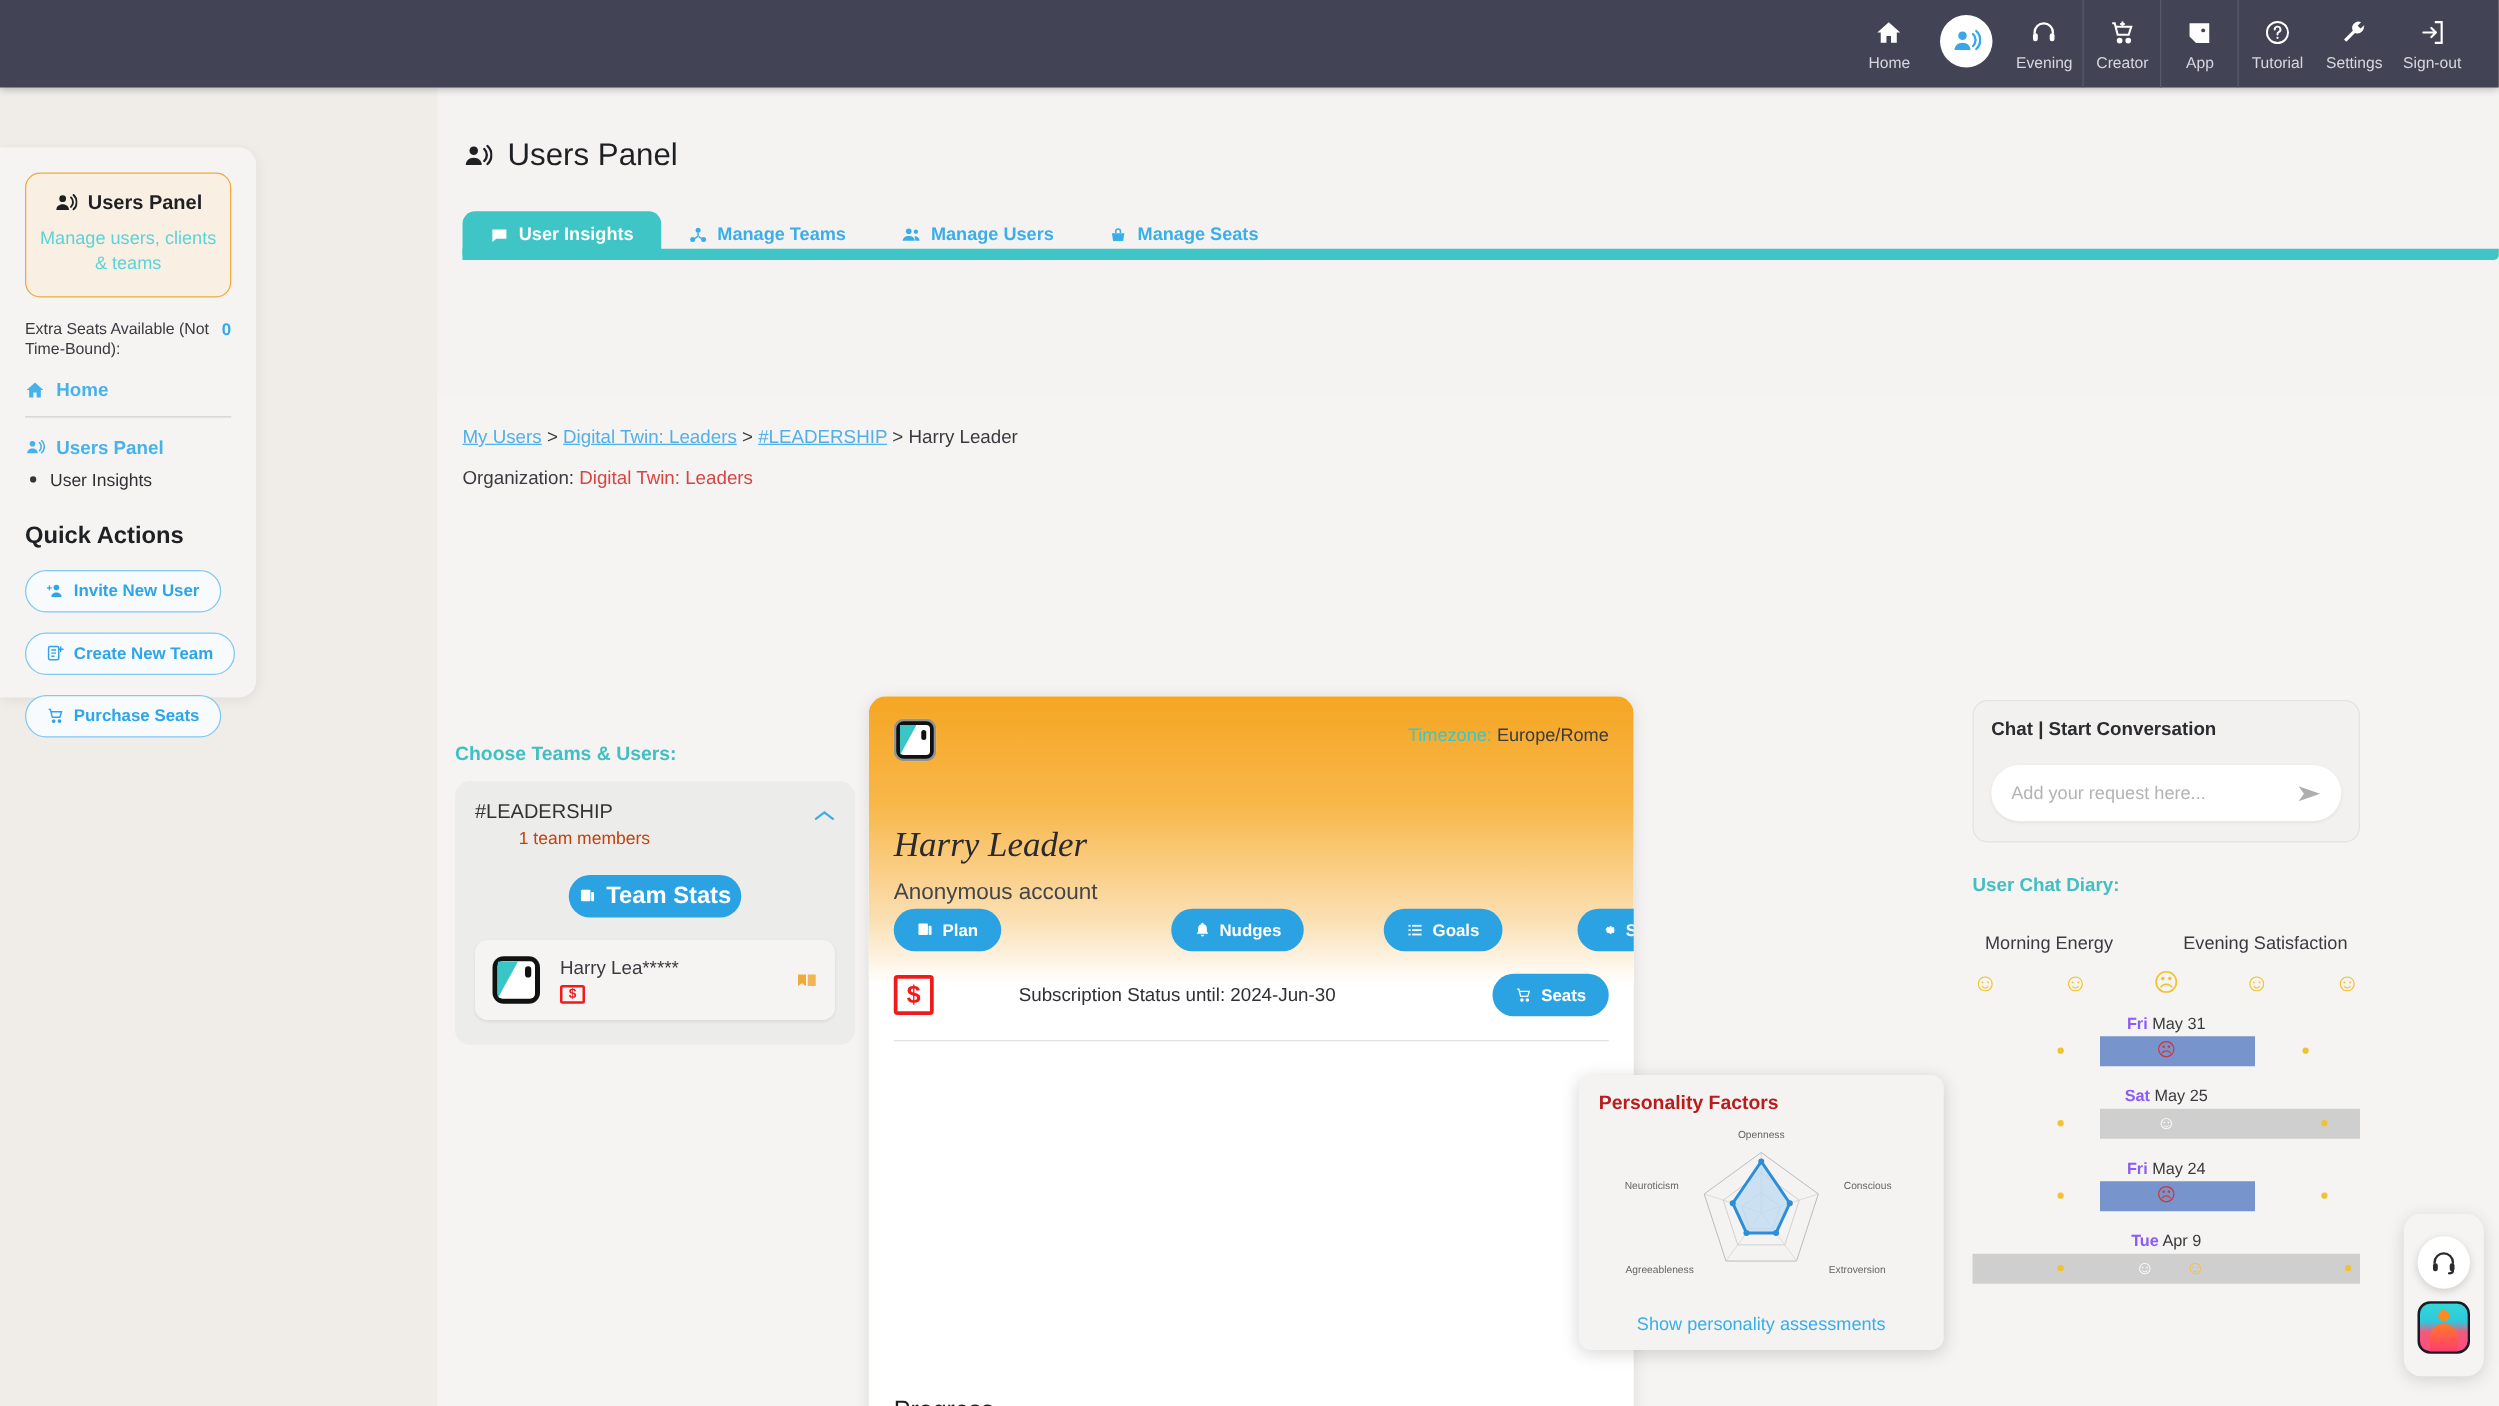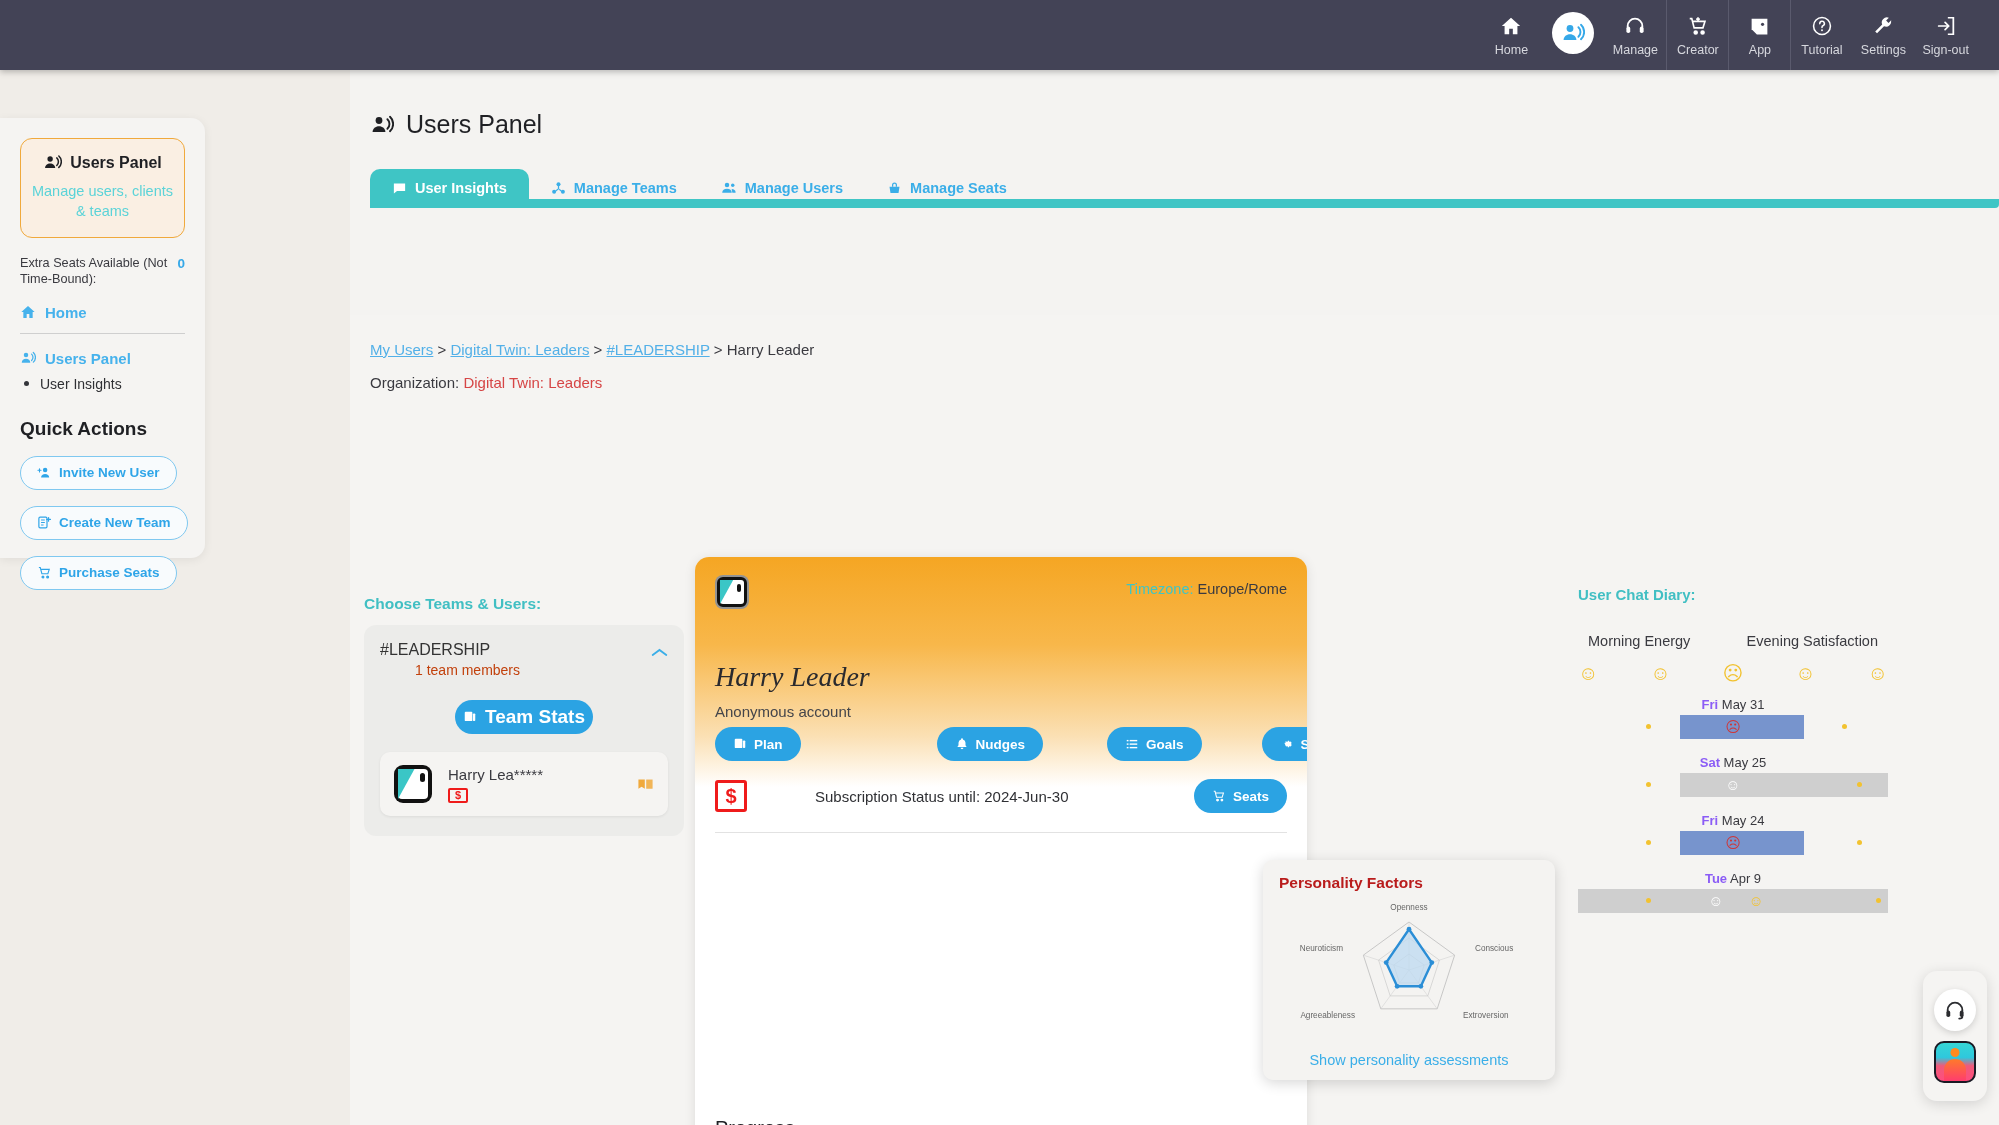--- a/index.html
+++ b/index.html
@@ -178,21 +178,21 @@
   }
   .uc-avatar .tealhalf { position: absolute; inset: 3px; background: #fff; border-radius: 3px; }
   .uc-avatar .tealhalf::before {
     content:""; position: absolute; left:0; top:0; width: 55%; height: 100%;
     background: #3ac6c6; clip-path: polygon(0 0,100% 0,0 100%);
   }
   .uc-avatar .dot { position: absolute; right: 6px; top: 7px; width: 4px; height: 8px; background: #111; border-radius: 2px; }
   .tz { position: absolute; right: 20px; top: 24px; font-size: 14.5px; color: #3a3a40; }
   .tz .k { color: #3fc5c5; }
   .uc-name { position: absolute; left: 20px; top: 104px; font-family: "Liberation Serif", serif; font-style: italic; font-size: 28px; color: #2a2a2e; }
-  .uc-anon { position: absolute; left: 20px; top: 146px; font-size: 15px; color: #44454a; }
+  .uc-anon { position: absolute; left: 20px; top: 146px; font-size: 18px; color: #44454a; }
 
   .uc-btnrow { position: absolute; left: 0; right: 0; top: 170px; display: flex; align-items: center; padding: 0 20px; }
   .pill {
     height: 34px; background: #2ba3e3; color: #fff; border-radius: 18px;
     display: inline-flex; align-items: center; justify-content: center; gap: 7px;
     font-size: 13.5px; font-weight: bold; padding: 0 18px; cursor: pointer; white-space: nowrap;
   }
   .subs-row { position: absolute; left: 0; right: 0; top: 222px; display: flex; align-items: center; padding: 0 20px; }
   .subs-badge { width: 32px; height: 32px; border: 3px solid #ef1b1b; border-radius: 3px; color: #ef1b1b; font-size: 20px; font-weight: bold; display: flex; align-items: center; justify-content: center; }
   .subs-text { font-size: 15px; color: #2f3034; margin-left: 68px; }
@@ -284,21 +284,21 @@
     </div>
 
     <div class="nav-item">
       <span class="ico">
         <svg width="22" height="22" viewBox="0 0 24 24" fill="none" stroke="#fff" stroke-width="2">
           <path d="M4 13v-1a8 8 0 0 1 16 0v1"></path>
           <rect x="2.6" y="12.6" width="4.2" height="7" rx="2" fill="#fff" stroke="none"></rect>
           <rect x="17.2" y="12.6" width="4.2" height="7" rx="2" fill="#fff" stroke="none"></rect>
         </svg>
       </span>
-      <span class="lbl">Manage</span>
+      <span class="lbl">Evening</span>
     </div>
 
     <div class="nav-item sep">
       <span class="ico">
         <svg width="22" height="22" viewBox="0 0 24 24" fill="none" stroke="#fff" stroke-width="1.8">
           <path d="M3 4h2.2l2.6 10h9.6l2.2-7H6.6"></path>
           <circle cx="9.5" cy="19" r="1.6" fill="#fff"></circle>
           <circle cx="17" cy="19" r="1.6" fill="#fff"></circle>
           <path d="M12 2.5v4M10 4.5h4"></path>
         </svg>
@@ -649,20 +649,31 @@
             <text x="196" y="57" text-anchor="start" font-size="8.2" fill="#666" font-family="&quot;Liberation Sans&quot;, sans-serif">Conscious</text>
             <text x="184" y="124" text-anchor="start" font-size="8.2" fill="#666" font-family="&quot;Liberation Sans&quot;, sans-serif">Extroversion</text>
             <text x="76" y="124" text-anchor="end" font-size="8.2" fill="#666" font-family="&quot;Liberation Sans&quot;, sans-serif">Agreeableness</text>
             <text x="64" y="57" text-anchor="end" font-size="8.2" fill="#666" font-family="&quot;Liberation Sans&quot;, sans-serif">Neuroticism</text>
           </svg>
       </div>
       <div class="pf-link">Show personality assessments</div>
     </div>
 
     <div class="chat-col">
+      <div class="chat-box">
+        <div class="chat-head">Chat | Start Conversation</div>
+        <div class="chat-input">
+          <input type="text" placeholder="Add your request here..." style="">
+          <span class="send-ico">
+            <svg width="19" height="14" viewBox="0 0 22 16" fill="#aeaeae">
+                <path d="M1 1l20 7-20 7 5-7z"></path>
+              </svg>
+          </span>
+        </div>
+      </div>
 
       <div class="diary-title">User Chat Diary:</div>
 
       <div class="diary-cols">
         <span>Morning Energy</span>
         <span>Evening Satisfaction</span>
       </div>
 
       <div class="emoji-row">
         <span class="emo">☺</span>

